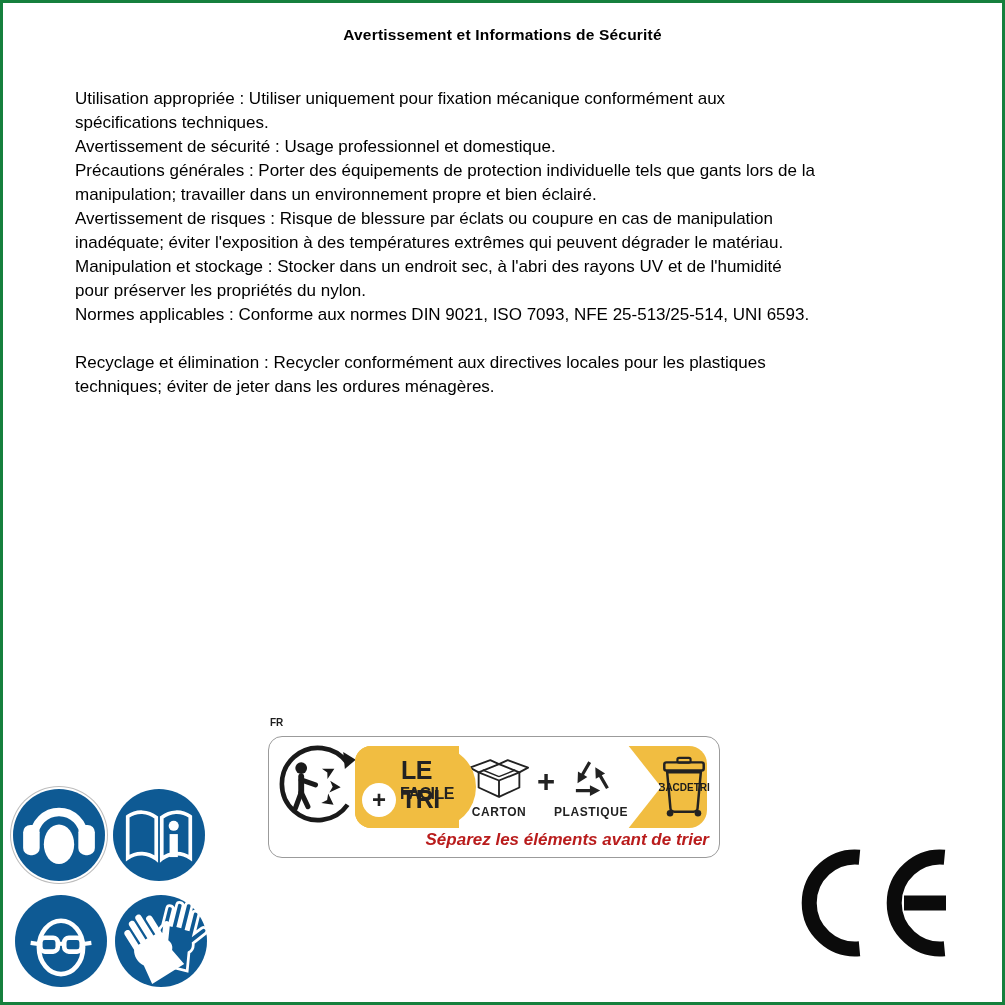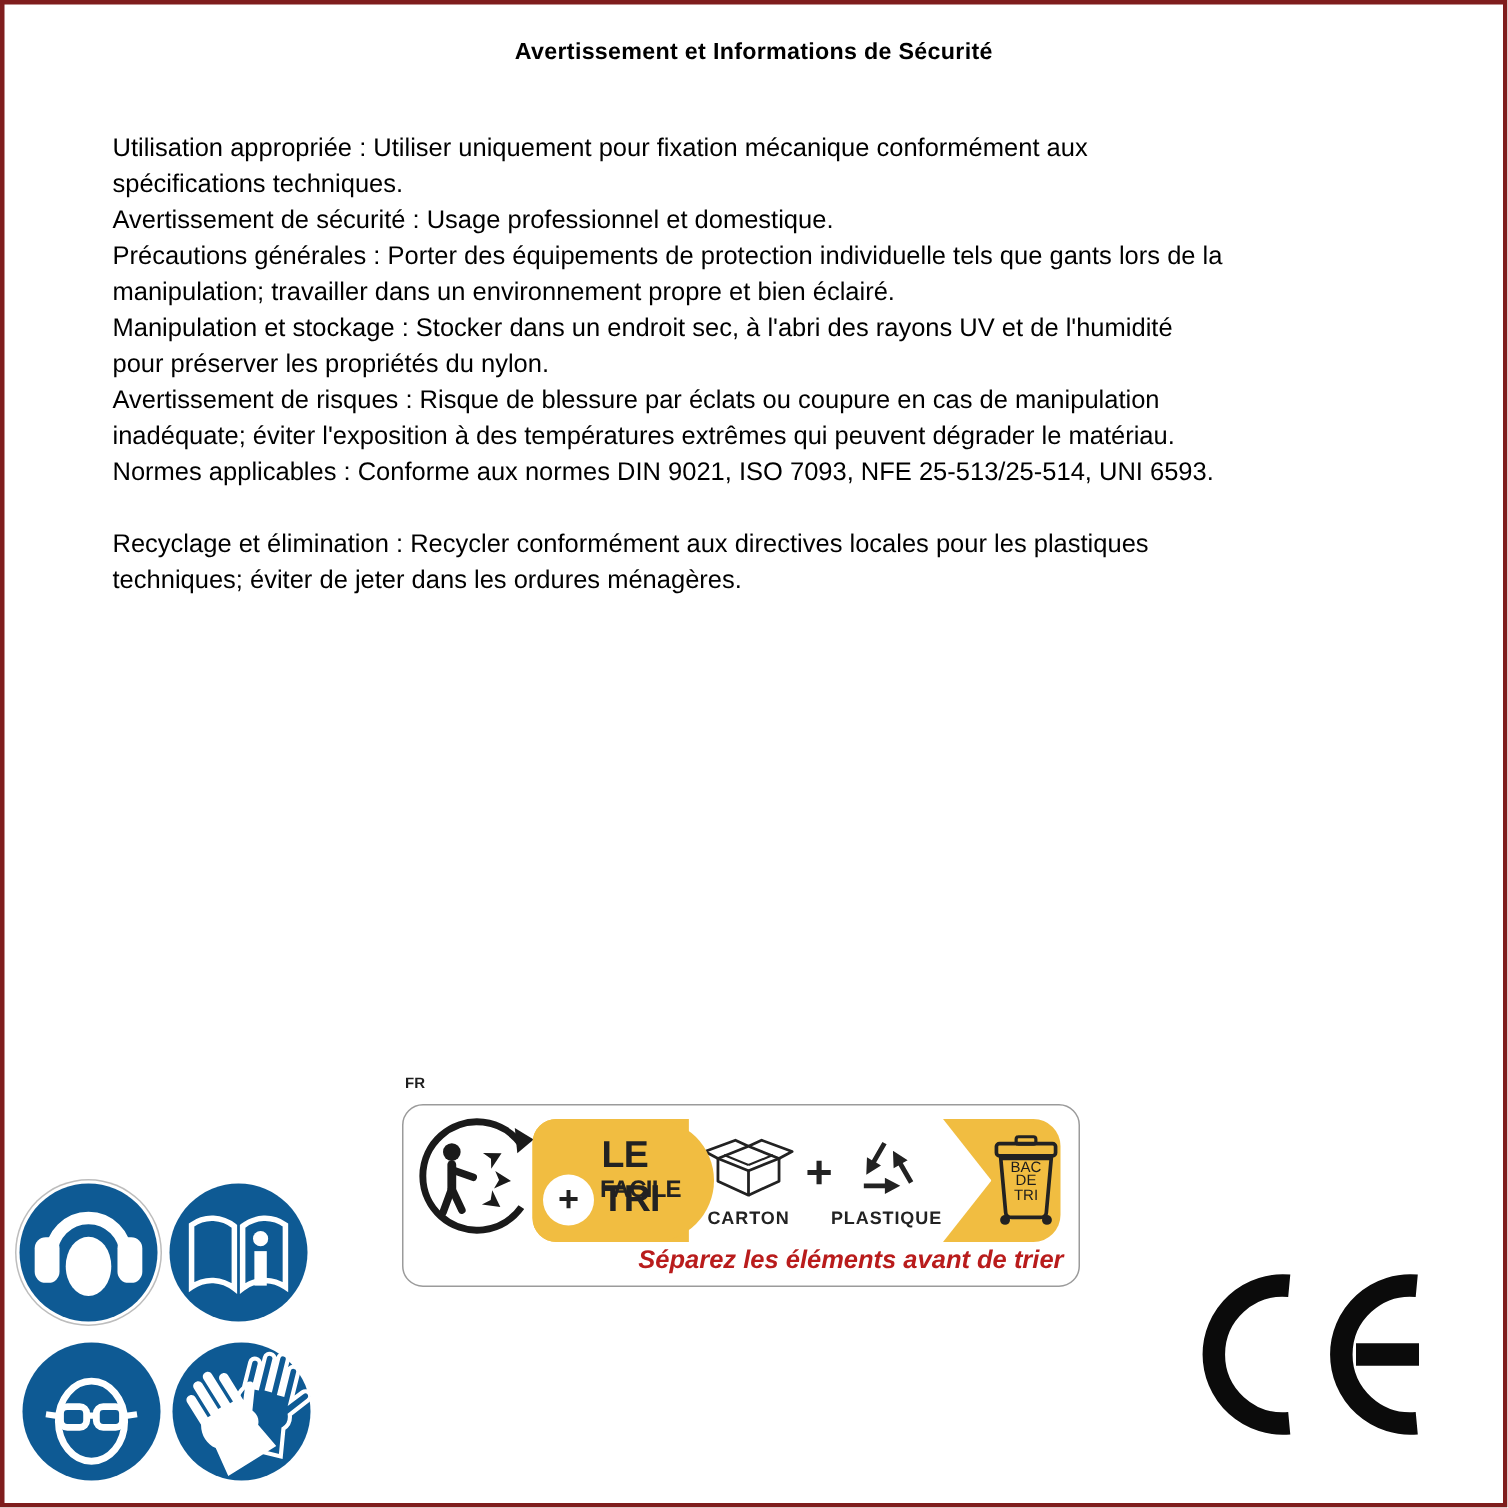--- a/index.html
+++ b/index.html
@@ -1,18 +1,18 @@
 <!DOCTYPE html>
 <html><head>
 <meta charset="utf-8">
 <style>
   html,body{margin:0;padding:0;background:#fff;}
   .page{
     position:relative;width:1005px;height:1005px;background:#fff;
-    box-sizing:border-box;border:3px solid #7f1d1d;overflow:hidden;
+    box-sizing:border-box;border:3px solid #15803d;overflow:hidden;
     font-family:"Liberation Sans","DejaVu Sans",sans-serif;color:#000;
   }
   .title{position:absolute;top:23px;left:0;width:100%;text-align:center;
     font-size:15.5px;font-weight:bold;letter-spacing:.2px;}
   .body-text{position:absolute;left:72px;top:84px;width:912px;
     font-size:17px;line-height:24px;}
   .body-text p{margin:0;white-space:pre-line;}
   .body-text p.gap-above{margin-top:24px;}
 
   
@@ -41,46 +41,46 @@
   .white-middle .carton-svg{position:absolute;left:8px;top:5px;width:64px;height:52px;}
   .white-middle .material-label{position:absolute;top:59px;font-size:12px;font-weight:700;
     letter-spacing:.6px;color:#222;text-align:center;}
   .white-middle .carton-label{left:0;width:80px;}
   .white-middle .plus-sep{position:absolute;left:78px;top:18px;font-size:31px;font-weight:800;color:#222;}
   .white-middle .recycle-svg{position:absolute;left:104px;top:3px;width:56px;height:54px;}
   .white-middle .plastique-label{left:90px;width:84px;}
   .bin-wrap{position:absolute;left:306px;top:5px;width:46px;height:72px;z-index:1;}
   .bin-wrap svg{position:absolute;inset:0;width:100%;height:100%;}
   .bin-text{position:absolute;left:0;top:15px;width:100%;height:44px;display:flex;
-    flex-direction:column;align-items:center;justify-content:center;
-    font-size:10px;line-height:9.5px;font-weight:400;color:#1c1c1c;}
+    flex-direction:row;align-items:center;justify-content:center;
+    font-size:10px;line-height:9.5px;font-weight:700;color:#1c1c1c;}
   .tagline{position:absolute;right:10px;top:93px;font-size:17px;font-style:italic;
     font-weight:700;color:#b91c1c;}
 
   .company{position:absolute;left:252px;top:866px;width:500px;text-align:center;
     font-size:15.5px;font-weight:bold;line-height:21.6px;}
   .ce-mark{position:absolute;left:797px;top:845px;width:165px;height:110px;}
 </style>
 </head>
 <body>
 
 <div class="page">
 
   <div class="title">Avertissement et Informations de Sécurité</div>
 
   <div class="body-text">
     <p>Utilisation appropriée : Utiliser uniquement pour fixation mécanique conformément aux
 spécifications techniques.</p>
     <p>Avertissement de sécurité : Usage professionnel et domestique.</p>
     <p>Précautions générales : Porter des équipements de protection individuelle tels que gants lors de la
 manipulation; travailler dans un environnement propre et bien éclairé.</p>
+    <p>Avertissement de risques : Risque de blessure par éclats ou coupure en cas de manipulation
+inadéquate; éviter l'exposition à des températures extrêmes qui peuvent dégrader le matériau.</p>
     <p>Manipulation et stockage : Stocker dans un endroit sec, à l'abri des rayons UV et de l'humidité
 pour préserver les propriétés du nylon.</p>
-    <p>Avertissement de risques : Risque de blessure par éclats ou coupure en cas de manipulation
-inadéquate; éviter l'exposition à des températures extrêmes qui peuvent dégrader le matériau.</p>
     <p>Normes applicables : Conforme aux normes DIN 9021, ISO 7093, NFE 25-513/25-514, UNI 6593.</p>
     <p class="gap-above">Recyclage et élimination : Recycler conformément aux directives locales pour les plastiques
 techniques; éviter de jeter dans les ordures ménagères.</p>
   </div>
 
   <div class="safety-icon ringed" style="left:10px;top:786px;">
     <svg viewBox="0 0 100 100">
       <path d="M23,52 A27,27 0 0 1 77,52" fill="none" stroke="#fff" stroke-width="9"></path>
       <rect x="11" y="39" width="18" height="33" rx="8" fill="#fff"></rect>
       <rect x="71" y="39" width="18" height="33" rx="8" fill="#fff"></rect>

